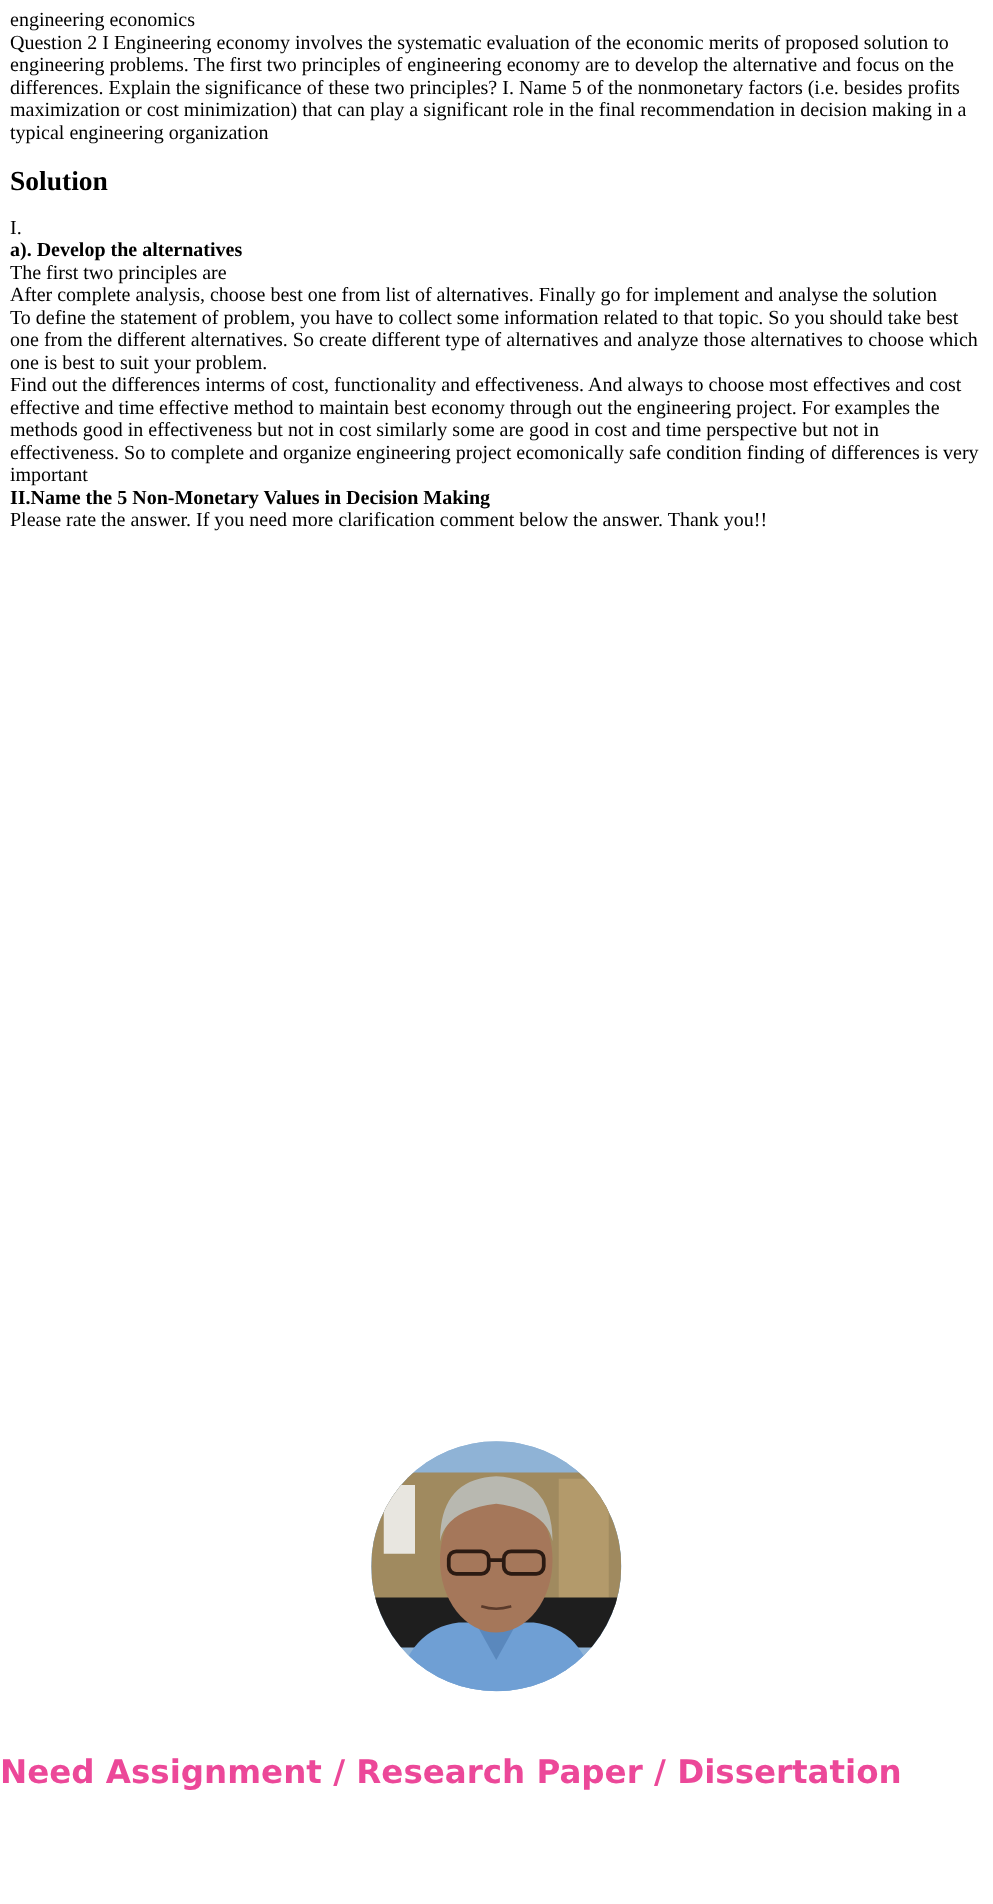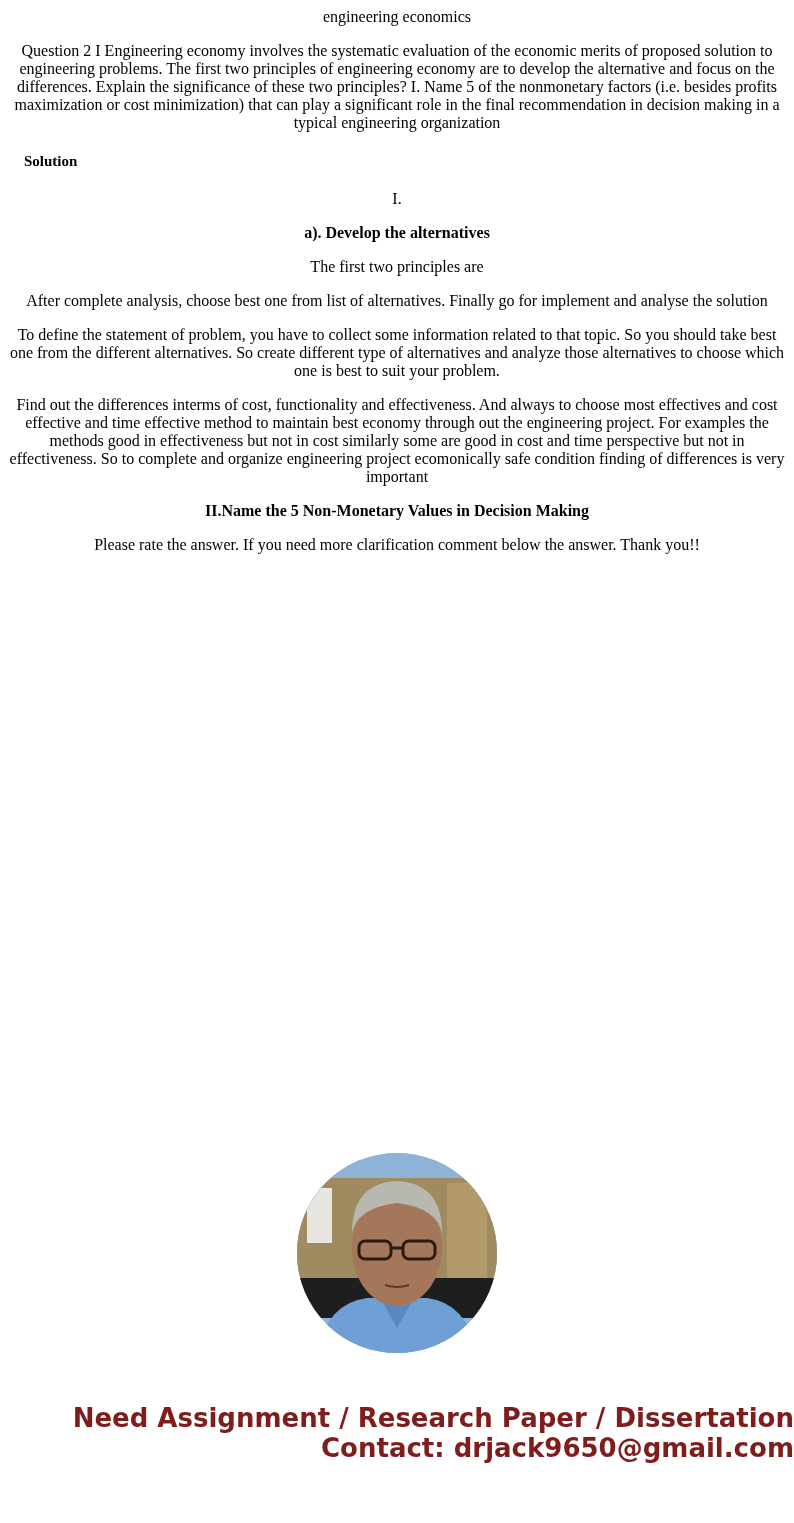--- a/index.html
+++ b/index.html
@@ -7,50 +7,50 @@
       width: 794px;
       height: 1523px;
       position: relative;
       overflow: hidden;
       font-family: "Liberation Serif", serif;
       font-size: 16px;
       line-height: 18px;
       color: #000000;
     }
     .content { padding: 0 8px; }
-    p { margin: 16px 0; text-align: center; }
+    p { margin: 0 0; }
     p.first { margin-top: 8px; }
     h3 {
-      font-size: 15px;
+      font-size: 22px;
       font-weight: bold;
-      margin: 18px 16px;
+      margin: 18px 0;
       line-height: 22px;
     }
     strong { font-weight: bold; }
     .avatar {
       position: absolute;
       left: 297px;
       top: 1153px;
       width: 200px;
       height: 200px;
       border-radius: 50%;
       overflow: hidden;
       background: #8fb3d6;
     }
     .promo {
       position: absolute;
       left: 0;
       top: 1403px;
       width: 794px;
-      text-align: right;
+      text-align: left;
       font-family: "DejaVu Sans", sans-serif;
       font-weight: bold;
       font-size: 26px;
       line-height: 30px;
-      color: #7f1d1d;
+      color: #ec4899;
     }
   </style>
 </head>
 <body>
 
 <div class="content">
   <p class="first">engineering economics</p>
   <p>Question 2 I Engineering economy involves the systematic evaluation of the economic merits of proposed solution to engineering problems. The first two principles of engineering economy are to develop the alternative and focus on the differences. Explain the significance of these two principles? I. Name 5 of the nonmonetary factors (i.e. besides profits maximization or cost minimization) that can play a significant role in the final recommendation in decision making in a typical engineering organization</p>
   <h3>Solution</h3>
   <p>I.</p>
@@ -76,14 +76,13 @@
     <path d="M55 80 Q55 30 100 28 Q145 30 145 80 Q140 55 100 50 Q60 55 55 80 Z" fill="#b8b8b0"></path>
     <rect x="62" y="88" width="32" height="18" rx="6" fill="none" stroke="#2b1a12" stroke-width="3"></rect>
     <rect x="106" y="88" width="32" height="18" rx="6" fill="none" stroke="#2b1a12" stroke-width="3"></rect>
     <line x1="94" y1="95" x2="106" y2="95" stroke="#2b1a12" stroke-width="3"></line>
     <path d="M88 132 Q100 136 112 132" stroke="#5a3a2a" stroke-width="2" fill="none"></path>
   </svg>
 </div>
 
 <div class="promo">
   <div>Need Assignment / Research Paper / Dissertation</div>
-  <div>Contact: drjack9650@gmail.com</div>
 </div>
 
 </body></html>

